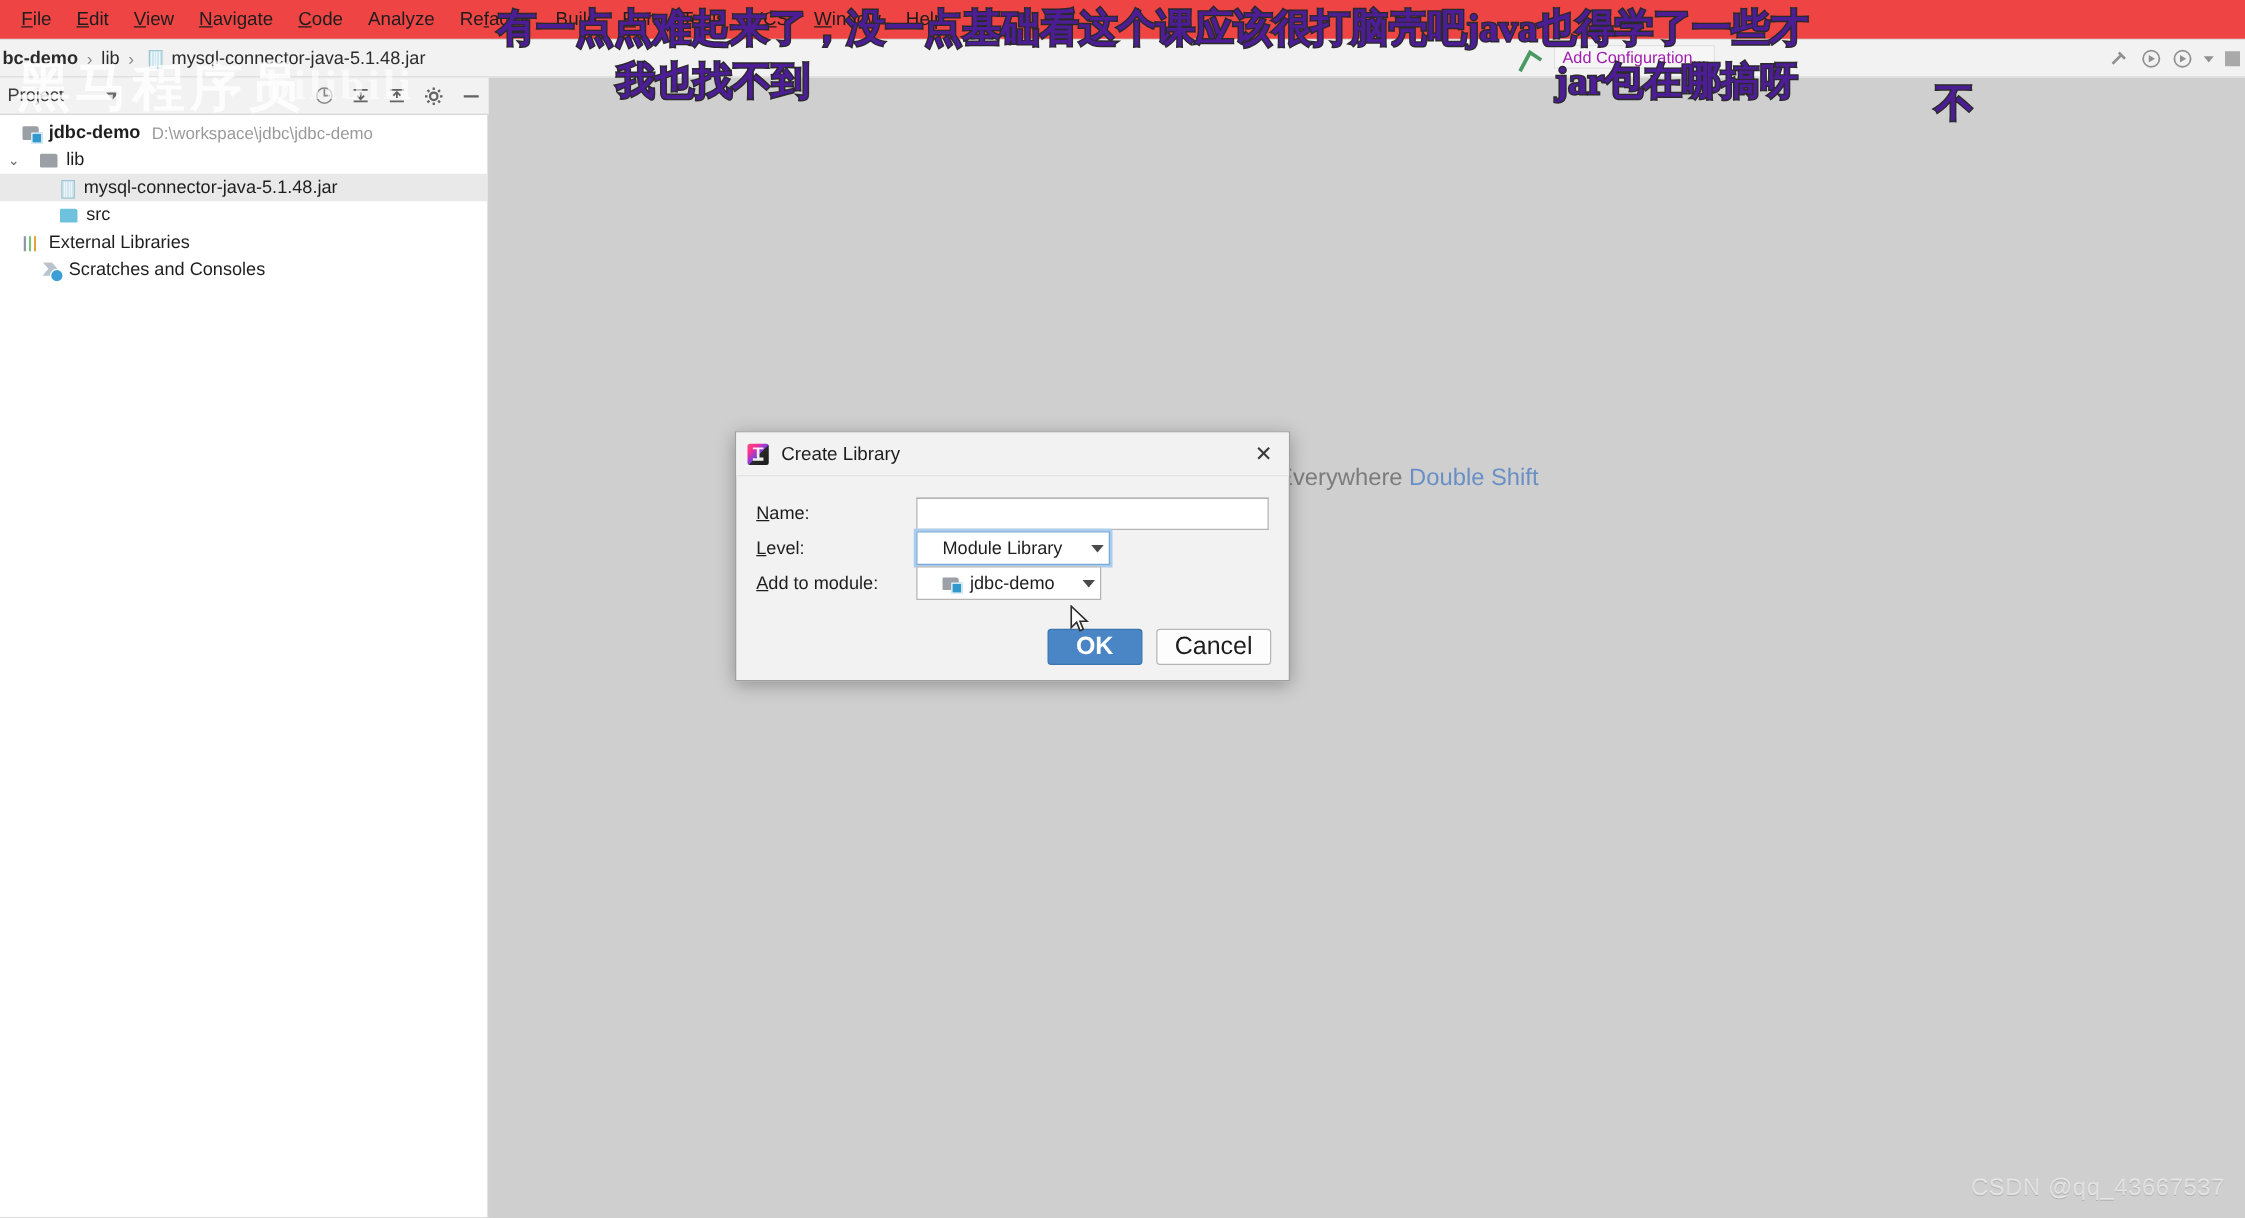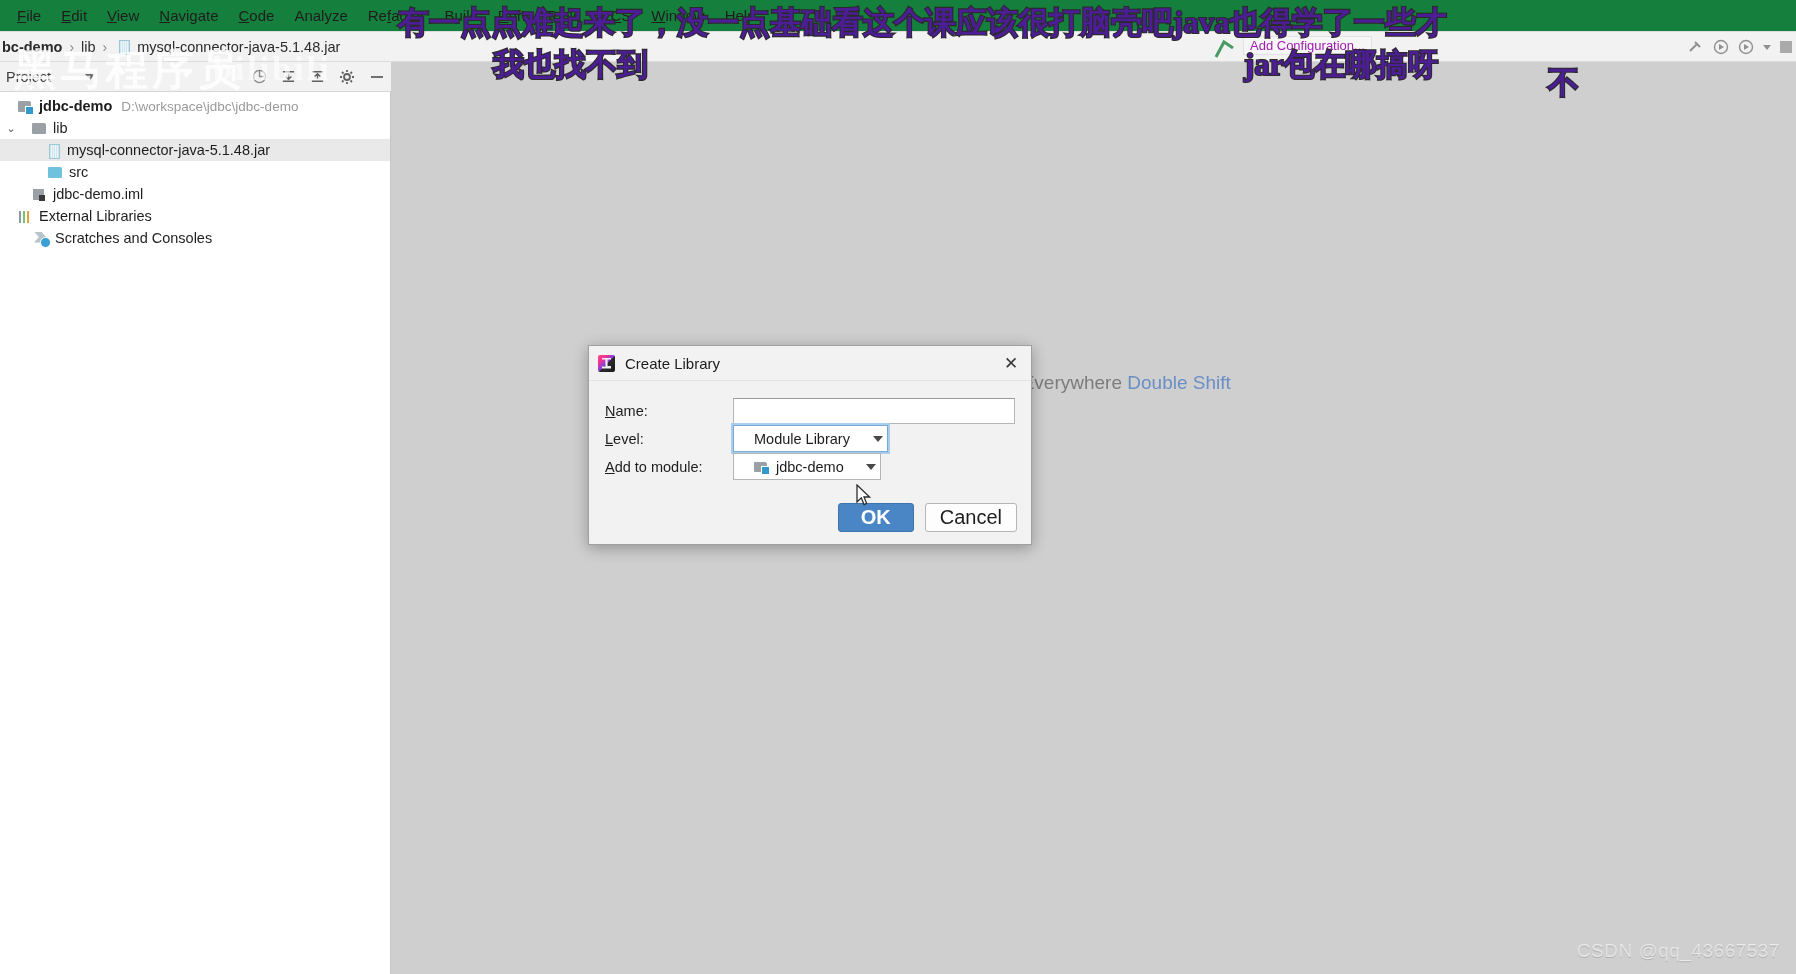--- a/index.html
+++ b/index.html
@@ -13,21 +13,21 @@
 
   
   .ide-window {
     position: absolute; left: 0; top: 0; width: 1796px; height: 974px;
     background: #cfcfcf;
   }
 
   
   .menubar {
     position: absolute; left: 0; top: 0; width: 1796px; height: 32px;
-    background: #15803d; border-bottom: 1px solid #dcdcdc;
+    background: #ef4444; border-bottom: 1px solid #dcdcdc;
     display: flex; align-items: center; padding-left: 8px; gap: 2px;
   }
   .menu-item {
     font-size: 15px; color: #1d1d1d; padding: 3px 9px; cursor: default;
     white-space: nowrap;
   }
   .menu-item u { text-decoration: underline; }
 
   
   .breadcrumb-bar {
@@ -358,25 +358,20 @@
         <span class="ic ic-jar" style="margin-left:28px"></span>
         <span class="tree-label">mysql-connector-java-5.1.48.jar</span>
       </div>
       <div class="tree-row" style="padding-left:20px">
         <span class="twisty"></span>
         <span class="ic ic-folder-src" style="margin-left:14px"></span>
         <span class="tree-label">src</span>
       </div>
       <div class="tree-row" style="padding-left:4px">
         <span class="twisty"></span>
-        <span class="ic ic-iml" style="margin-left:14px"></span>
-        <span class="tree-label">jdbc-demo.iml</span>
-      </div>
-      <div class="tree-row" style="padding-left:4px">
-        <span class="twisty"></span>
         <span class="ic ic-extlib"></span>
         <span class="tree-label">External Libraries</span>
       </div>
       <div class="tree-row" style="padding-left:20px">
         <span class="twisty"></span>
         <span class="ic ic-scratch"></span>
         <span class="tree-label">Scratches and Consoles</span>
       </div>
     </div>
 

